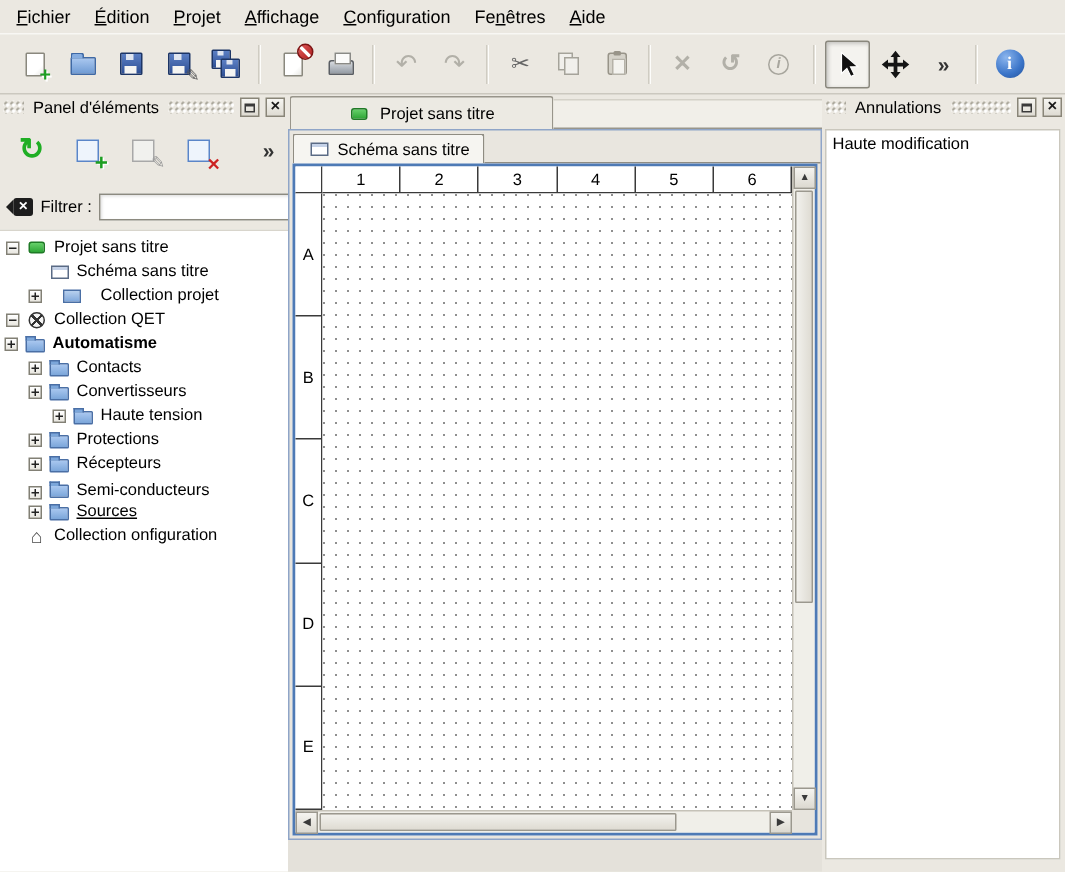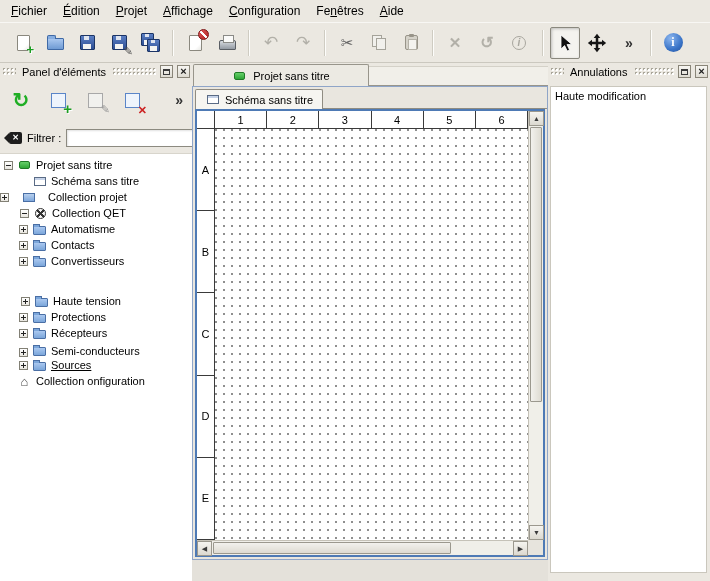--- a/index.html
+++ b/index.html
@@ -322,56 +322,56 @@
           </span>
           <span class="tree-label">Projet sans titre</span>
         </div>
         <div class="tree-row" style="padding-left: 19px;">
           <span class="expander none"></span>
           <span class="t-ic">
             <span class="t-schema"></span>
           </span>
           <span class="tree-label">Schéma sans titre</span>
         </div>
-        <div class="tree-row" style=" gap: 12px;">
+        <div class="tree-row" style="padding-left: 19px; gap: 12px;">
           <span class="expander plus"></span>
           <span class="t-ic">
             <span class="t-collection"></span>
           </span>
           <span class="tree-label">Collection projet</span>
         </div>
-        <div class="tree-row" style="padding-left: 20px;">
+        <div class="tree-row" style="padding-left: 4px;">
           <span class="expander minus"></span>
           <span class="t-ic">
             <span class="t-qet"></span>
           </span>
           <span class="tree-label">Collection QET</span>
         </div>
+        <div class="tree-row" style="padding-left: 3px; font-weight: bold;">
+          <span class="expander plus"></span>
+          <span class="t-ic">
+            <span class="t-folder"></span>
+          </span>
+          <span class="tree-label">Automatisme</span>
+        </div>
         <div class="tree-row" style="padding-left: 19px;">
           <span class="expander plus"></span>
           <span class="t-ic">
             <span class="t-folder"></span>
           </span>
-          <span class="tree-label">Automatisme</span>
+          <span class="tree-label">Contacts</span>
         </div>
         <div class="tree-row" style="padding-left: 19px;">
           <span class="expander plus"></span>
           <span class="t-ic">
             <span class="t-folder"></span>
           </span>
-          <span class="tree-label">Contacts</span>
-        </div>
-        <div class="tree-row" style="padding-left: 19px;">
-          <span class="expander plus"></span>
-          <span class="t-ic">
-            <span class="t-folder"></span>
-          </span>
           <span class="tree-label">Convertisseurs</span>
         </div>
-        <div class="tree-row" style="padding-left: 21px; margin-top: 24px;">
+        <div class="tree-row" style="padding-left: 35px;">
           <span class="expander plus"></span>
           <span class="t-ic">
             <span class="t-folder"></span>
           </span>
           <span class="tree-label">Haute tension</span>
         </div>
         <div class="tree-row" style="padding-left: 19px;">
           <span class="expander plus"></span>
           <span class="t-ic">
             <span class="t-folder"></span>

